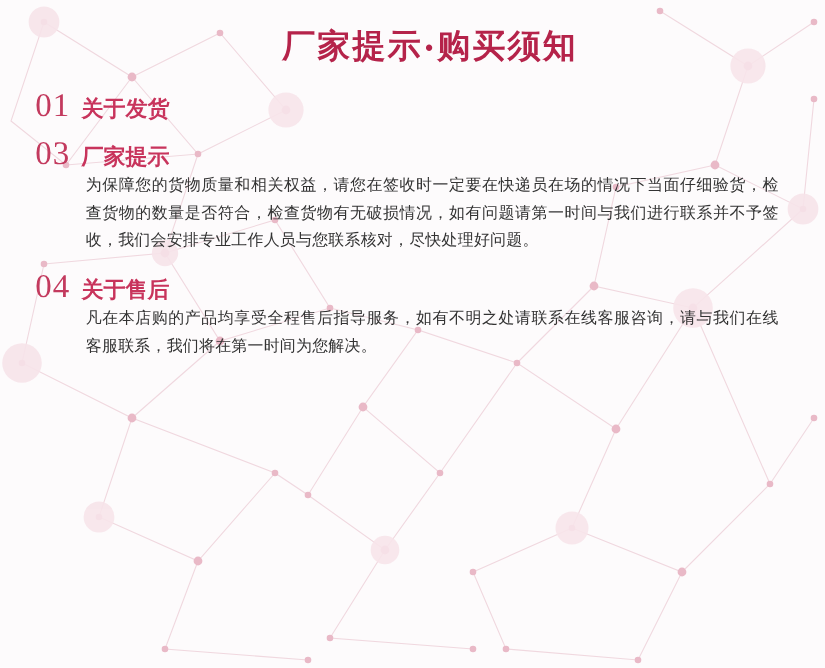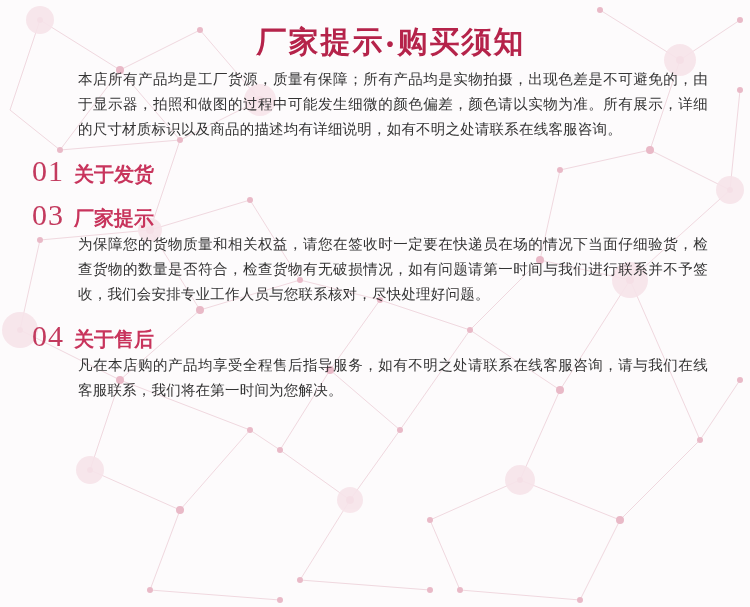--- a/index.html
+++ b/index.html
@@ -172,21 +172,20 @@
     </g>
   </svg>
 
   <div class="content">
 
     <div class="title">
       <span>厂家提示</span><span class="dot">•</span><span>购买须知</span>
     </div>
 
     <div class="section">
-      <div class="sec-body">本店所有产品均是工厂货源，质量有保障；所有产品均是实物拍摄，出现色差是不可避免的，由于显示器，拍照和做图的过程中可能发生细微的颜色偏差，颜色请以实物为准。所有展示，详细的尺寸材质标识以及商品的描述均有详细说明，如有不明之处请联系在线客服咨询。</div>
     </div>
 
     <div class="section">
       <div class="sec-head">
         <span class="sec-num">01</span>
         <span class="sec-title">关于发货</span>
       </div>
     </div>
 
     <div class="section">

